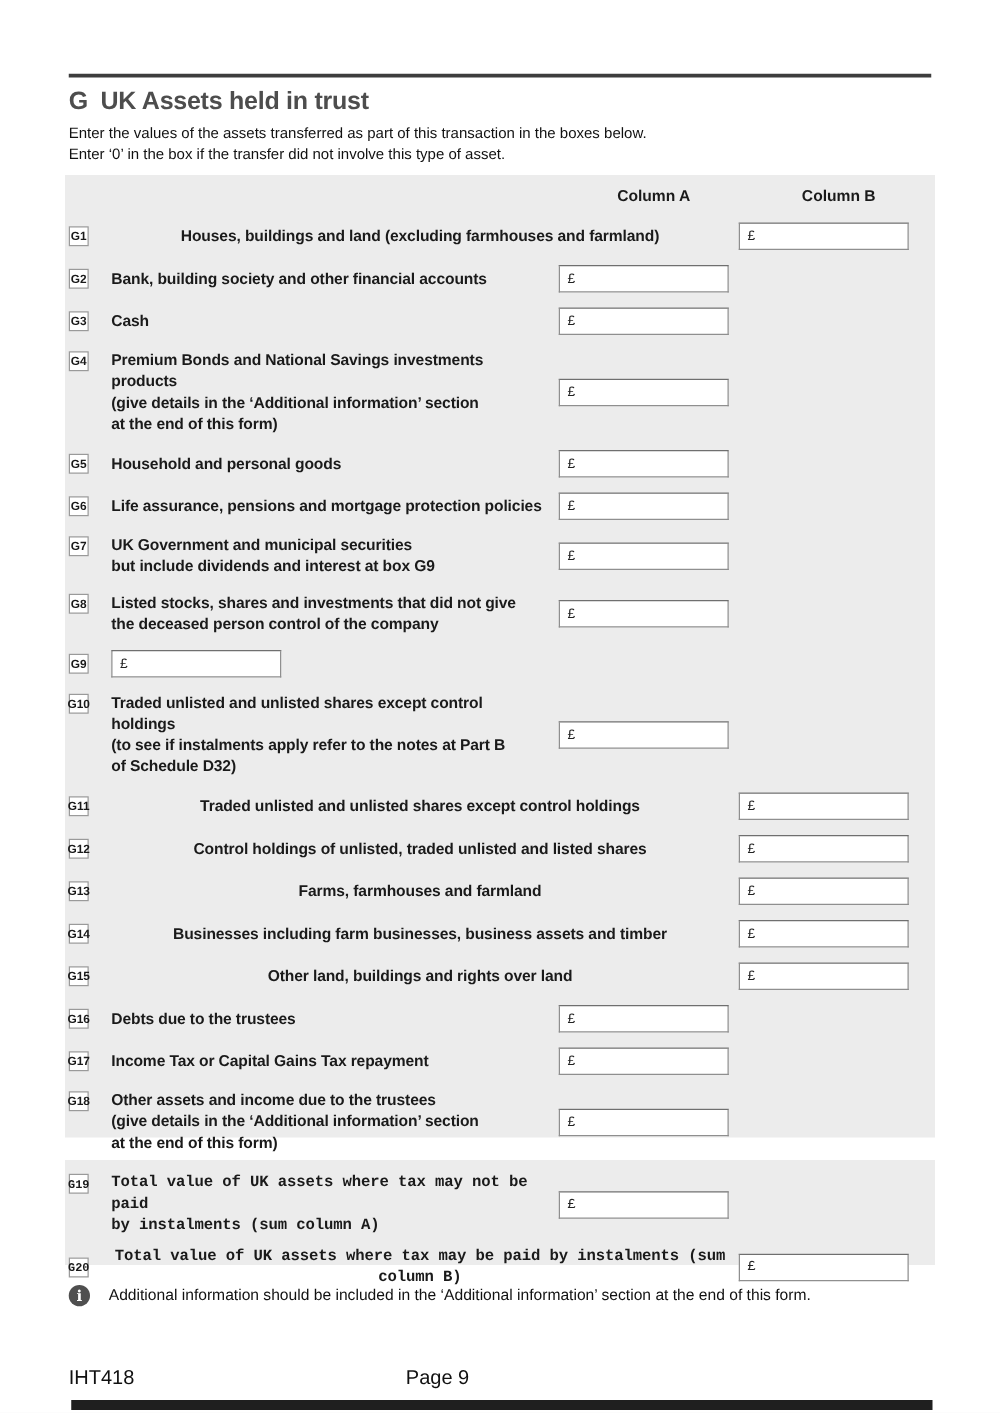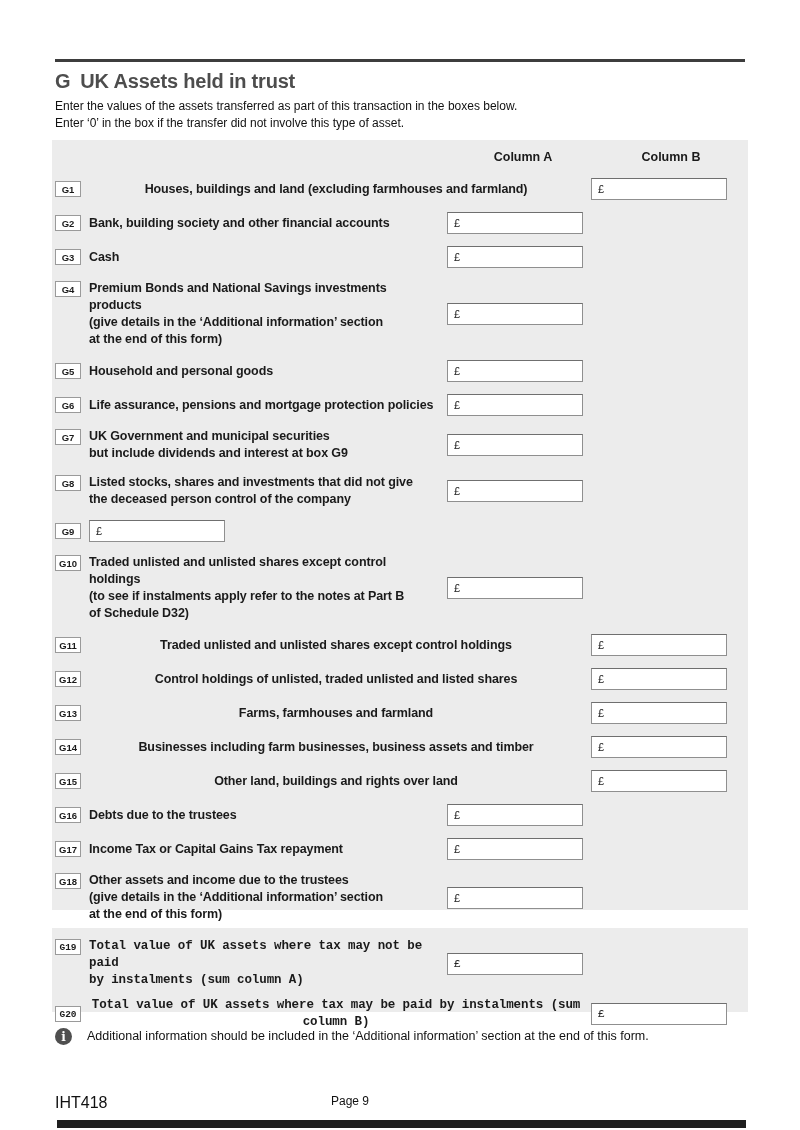--- a/index.html
+++ b/index.html
@@ -20,21 +20,21 @@
   .panel.totals{top:928px;height:84px;}
   .hdr-row{display:grid;grid-template-columns:26px 350px 136px 136px;column-gap:12px;margin-bottom:14px;}
   .hdr-row .colhdr{font-size:12.5px;font-weight:bold;text-align:center;color:#1a1a1a;}
   .form-row{
     display:grid;grid-template-columns:26px 350px 136px 136px;column-gap:8px;
     align-items:center;margin-bottom:12px;min-height:22px;
   }
   .panel.totals .form-row{margin-bottom:8px;font-family:Liberation Mono, monospace;}
   .gnum{
     background:#fff;border:1px solid #9a9a9a;box-sizing:border-box;
-    width:26px;height:16px;font-size:9.5px;font-weight:bold;
+    width:16px;height:16px;font-size:9.5px;font-weight:bold;
     display:flex;align-items:center;justify-content:center;color:#1a1a1a;
   }
   .form-row.multi .gnum{align-self:start;margin-top:1px;}
   .rlabel{font-size:12.5px;font-weight:bold;line-height:17px;letter-spacing:-0.1px;color:#1a1a1a;}
   .rlabel.spanB{grid-column:2 / span 2;text-align:center;}
   .amount{
     position:relative;width:136px;height:22px;background:#fff;box-sizing:border-box;
     border:1px solid #8f8f8f;border-top-color:#6f6f6f;display:flex;align-items:center;
   }
   .amount .pound{font-size:11px;color:#222;margin-left:6px;flex:0 0 auto;}
@@ -43,21 +43,21 @@
     font-family:inherit;font-size:12px;height:100%;min-width:0;padding:0 4px;
   }
   .note{position:absolute;left:55px;top:1028px;display:flex;align-items:flex-start;}
   .info-icon{
     width:17px;height:17px;border-radius:50%;background:#4f4f4f;color:#fff;
     font-size:12px;font-weight:bold;display:flex;align-items:center;justify-content:center;
     flex:0 0 auto;font-family:"DejaVu Serif",serif;
   }
   .note .ntext{font-size:12.5px;margin-left:15px;padding-top:1px;color:#111;}
   .footer-id{position:absolute;left:55px;top:1046px;font-size:16px;color:#111;margin-top:48px;}
-  .footer-page{position:absolute;left:0;top:1094px;width:700px;text-align:center;font-size:12px;color:#111;}
+  .footer-page{position:absolute;left:0;top:1094px;width:700px;text-align:center;font-size:16px;color:#111;}
   .rule-bottom{position:absolute;left:57px;top:1120px;width:689px;height:8px;background:#1f1f1f;}
 </style>
 </head>
 <body>
 
 <div class="page">
 
   <div class="rule-top"></div>
 
   <div class="title">

